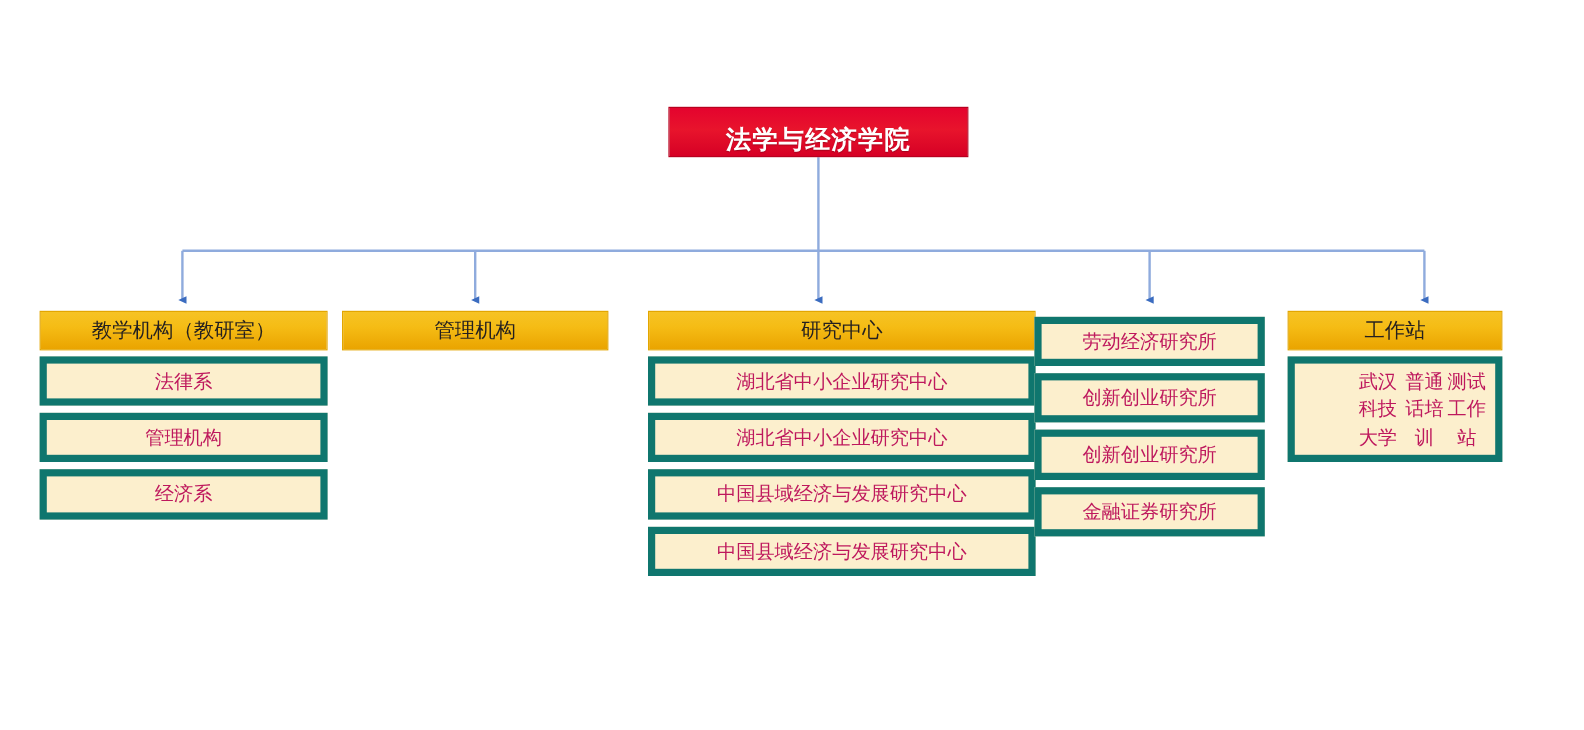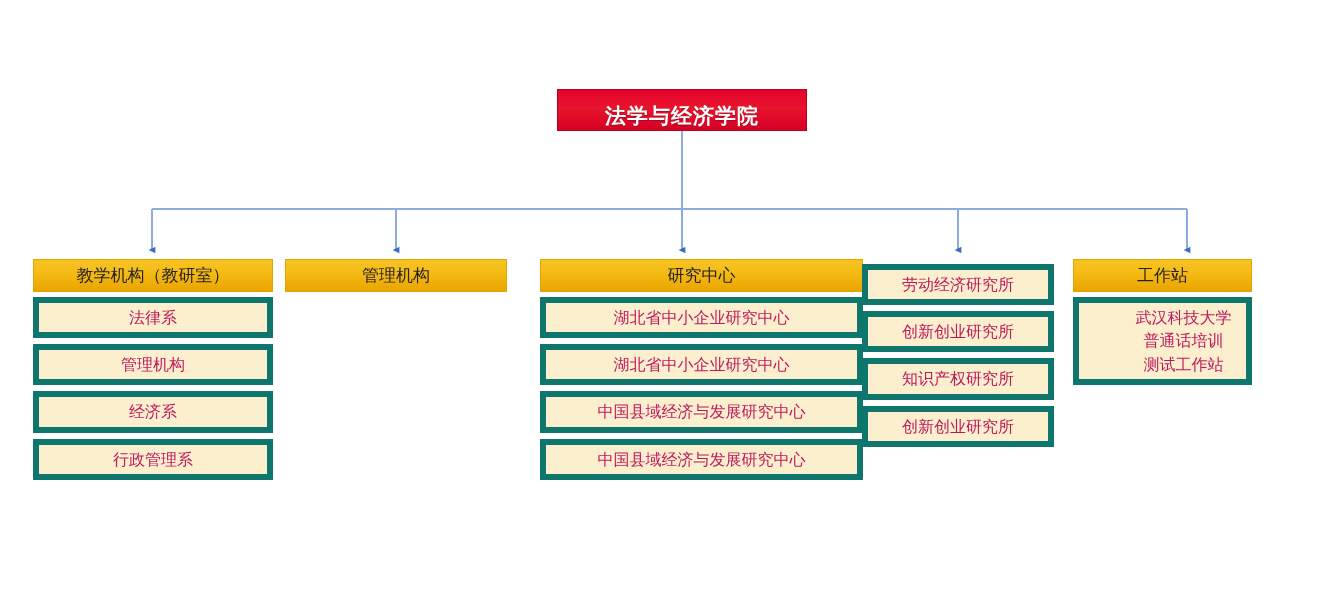--- a/index.html
+++ b/index.html
@@ -87,21 +87,21 @@
     align-items: center;
     justify-content: center;
     color: #be185d;
     font-size: 16px;
     font-family: "DejaVu Serif", "Liberation Serif", serif;
     white-space: nowrap;
     padding: 3px 6px;
     line-height: 1.45;
   }
   .node-cell.multiline {
-    flex-direction: column;
+    flex-direction: row;
     min-height: 88px;
     justify-content: center;
     white-space: normal;
     padding-left: 48px;
   }
   .node-cell.multiline span {
     display: block;
     text-align: center;
   }
 
@@ -140,21 +140,20 @@
   <div class="root-node">
     <span class="root-label">法学与经济学院</span>
   </div>
 
   <div class="column" id="col-0">
     <div class="col-header">教学机构（教研室）</div>
     <div class="col-items">
       <div class="node-cell">法律系</div>
       <div class="node-cell">管理机构</div>
       <div class="node-cell">经济系</div>
-      <div class="node-cell">行政管理系</div>
     </div>
   </div>
 
   <div class="column" id="col-1">
     <div class="col-header">管理机构</div>
   </div>
 
   <div class="column" id="col-2">
     <div class="col-header">研究中心</div>
     <div class="col-items">
@@ -162,22 +161,22 @@
       <div class="node-cell">湖北省中小企业研究中心</div>
       <div class="node-cell">中国县域经济与发展研究中心</div>
       <div class="node-cell">中国县域经济与发展研究中心</div>
     </div>
   </div>
 
   <div class="column" id="col-3">
     <div class="col-items">
       <div class="node-cell">劳动经济研究所</div>
       <div class="node-cell">创新创业研究所</div>
-      <div class="node-cell">知识产权研究所</div>
       <div class="node-cell">创新创业研究所</div>
+      <div class="node-cell">金融证券研究所</div>
     </div>
   </div>
 
   <div class="column" id="col-4">
     <div class="col-header">工作站</div>
     <div class="col-items">
       <div class="node-cell multiline">
         <span>武汉科技大学</span>
         <span>普通话培训</span>
         <span>测试工作站</span>

